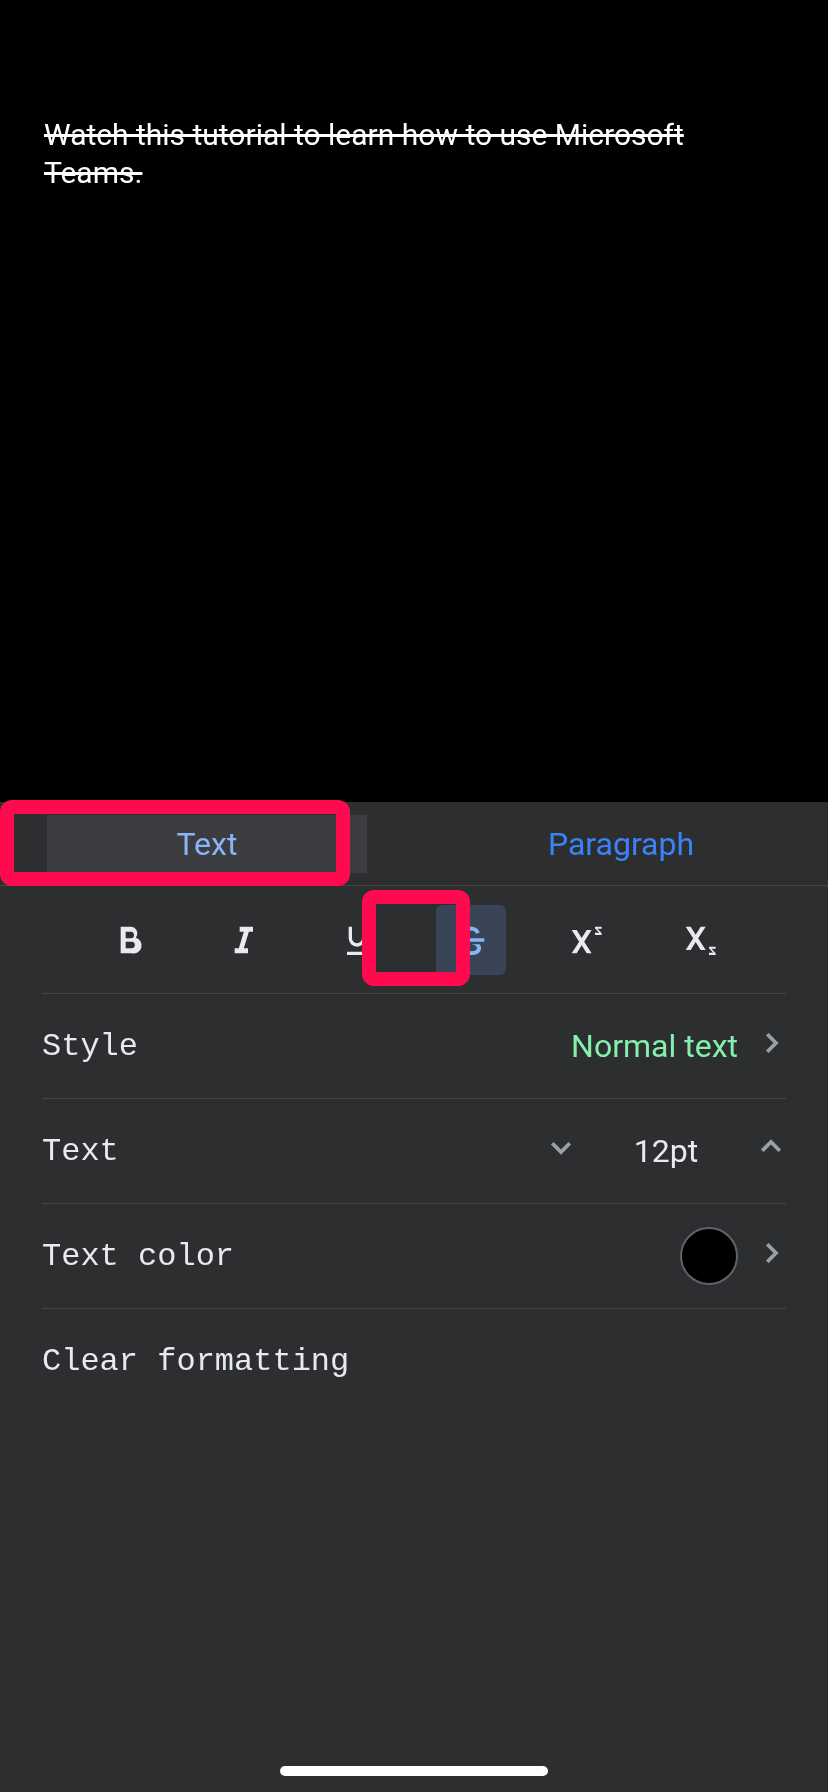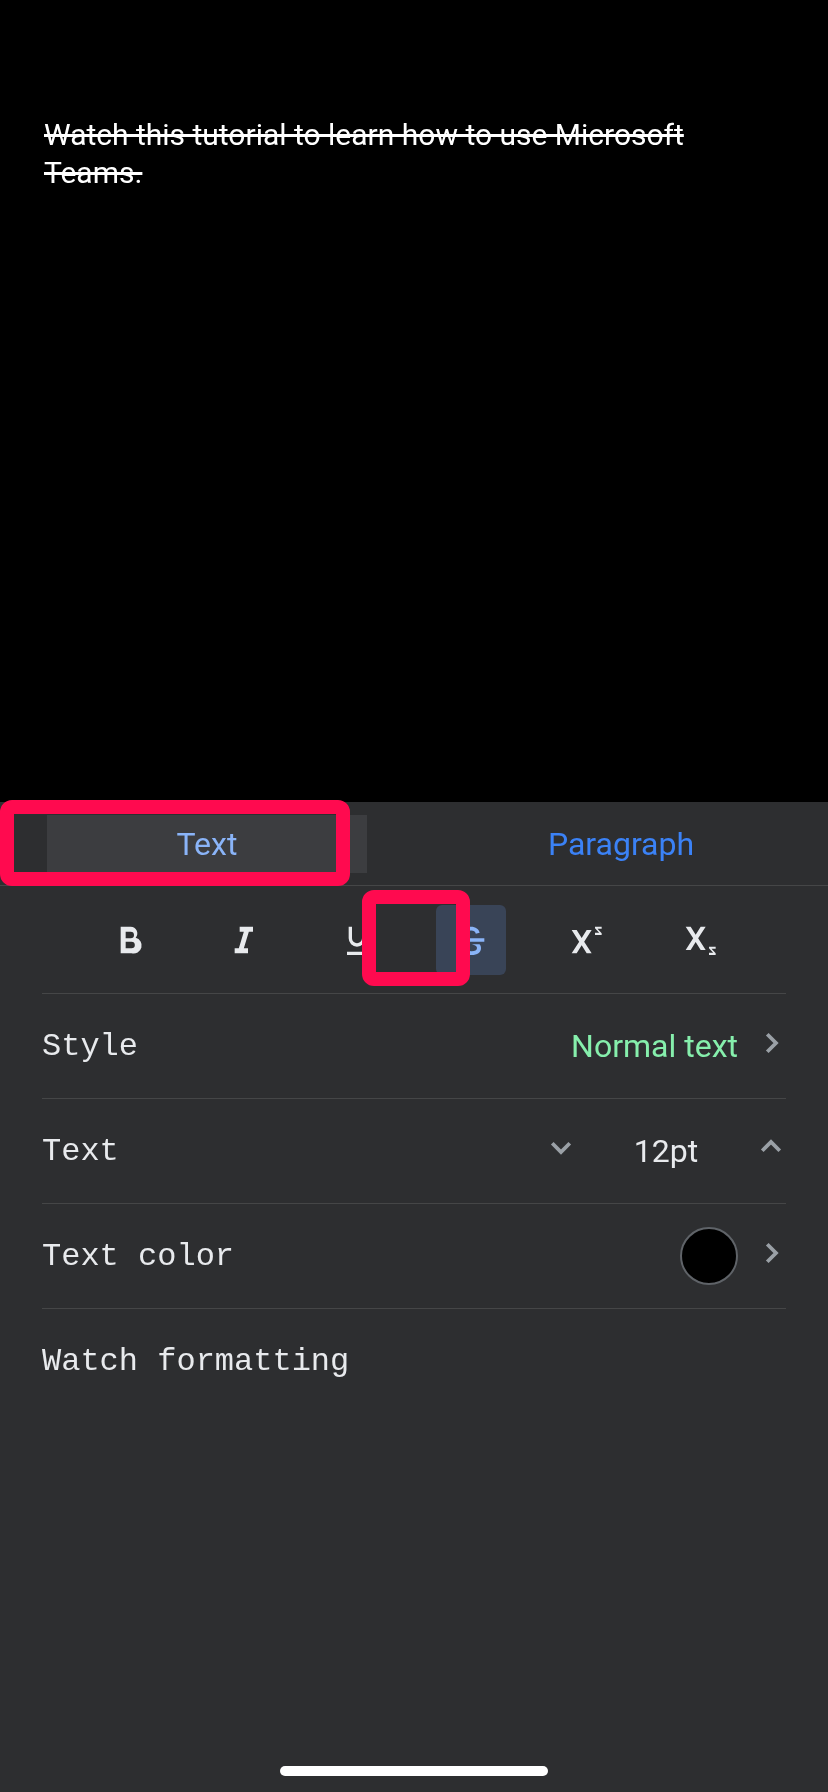--- a/index.html
+++ b/index.html
@@ -236,21 +236,21 @@
       <span class="chevron-right">
         <svg class="chev-svg" viewBox="0 0 24 24" fill="none" stroke="currentColor" stroke-width="3">
             <path d="M9 5l7 7-7 7"></path>
           </svg>
       </span>
     </span>
   </div>
 
 
   <div class="row" style="border-bottom:none;">
-    <span class="label">Watch formatting</span>
+    <span class="label">Clear formatting</span>
   </div>
 
 </div>
 
 <div class="highlight-tab" style="left:0px; top:800px; width:350px; height:86px;"></div>
 <div class="highlight-tab" style="left:362px; top:890px; width:108px; height:96px;"></div>
 
 <div class="home-indicator"></div>
 
 </body></html>

